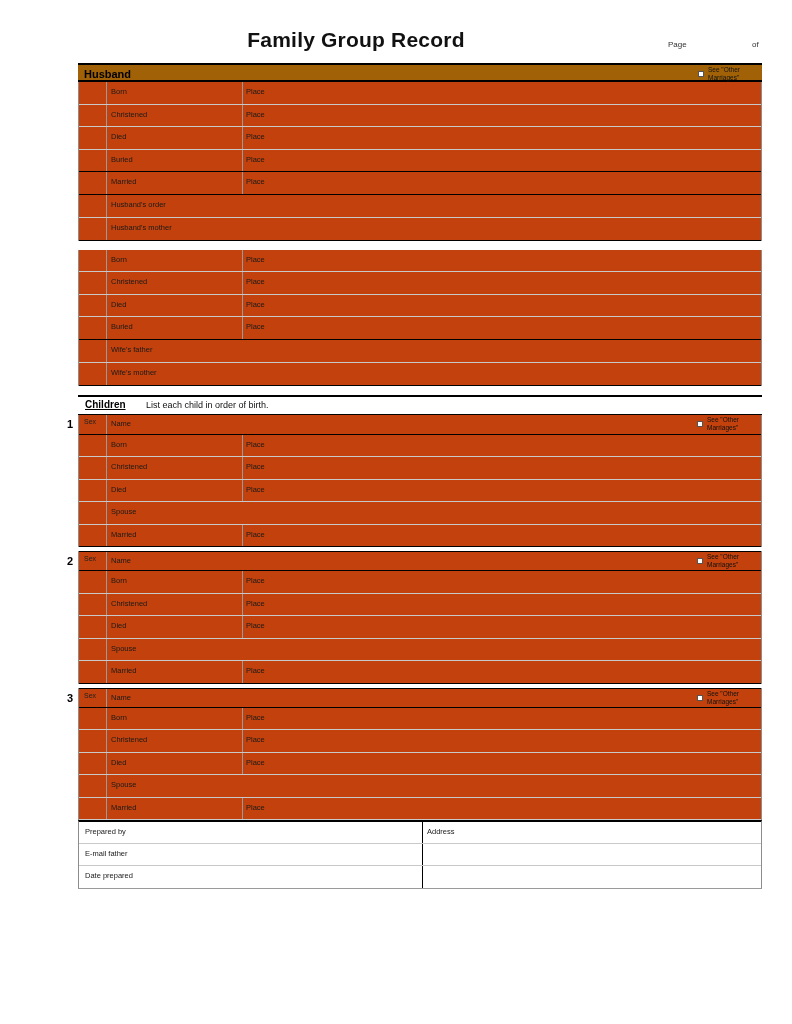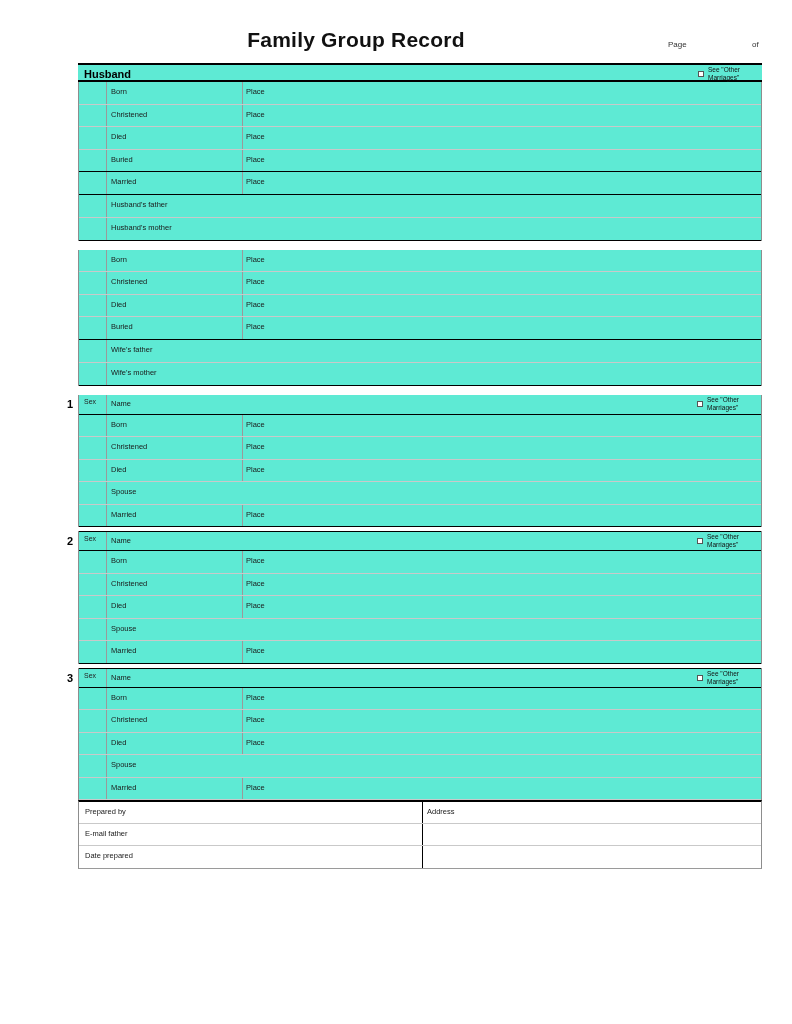--- a/index.html
+++ b/index.html
@@ -58,31 +58,31 @@
     top: 63px;
     width: 684px;
   }
 
   
   .row {
     position: relative;
     box-sizing: border-box;
     width: 100%;
     border-bottom: 1px solid #c9c9c9;
-    background: #5eead4;
+    background: #c2410c;
   }
   .row.hard-bottom { border-bottom: 1.6px solid #000; }
   .row.hard-top    { border-top: 1.6px solid #000; }
 
   
   .section-head {
     height: 19px;
     border-top: 2.4px solid #000;
     border-bottom: 2.2px solid #000;
-    background: #5eead4;
+    background: #a16207;
   }
   .section-head .section-title {
     position: absolute;
     left: 6px;
     top: 3px;
     font-size: 11px;
     font-weight: bold;
     color: #000;
   }
 
@@ -291,21 +291,21 @@
       <span class="place-lbl">Place</span>
     </div>
     <div class="row r22 hard-bottom">
       <div class="gutter"></div>
       <span class="lbl">Married</span>
       <div class="place-div"></div>
       <span class="place-lbl">Place</span>
     </div>
     <div class="row r23">
       <div class="gutter"></div>
-      <span class="lbl">Husband's father</span>
+      <span class="lbl">Husband's order</span>
     </div>
     <div class="row r23 hard-bottom">
       <div class="gutter"></div>
       <span class="lbl">Husband's mother</span>
     </div>
   </div>
 
   <div class="gap-sm"></div>
 
 
@@ -339,20 +339,24 @@
       <span class="lbl">Wife's father</span>
     </div>
     <div class="row r23 hard-bottom">
       <div class="gutter"></div>
       <span class="lbl">Wife's mother</span>
     </div>
   </div>
 
   <div class="gap-sm"></div>
 
+  <div class="children-head">
+    <span class="children-title">Children</span>
+    <span class="children-note">List each child in order of birth.</span>
+  </div>
 
   <div class="body-block">
     <div class="row r20 hard-bottom">
       <span class="child-num" style="top:3px;">1</span>
       <div class="gutter">
         <span class="gutter-label">Sex</span>
       </div>
       <span class="lbl name-lbl">Name</span>
       <div class="other-marriages">
         <span class="om-box"></span>

